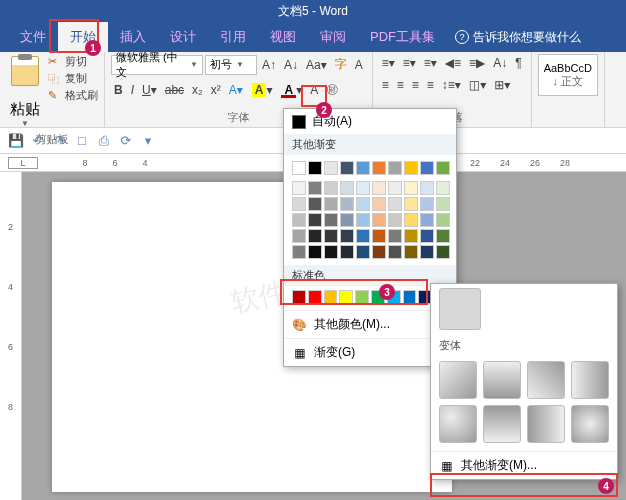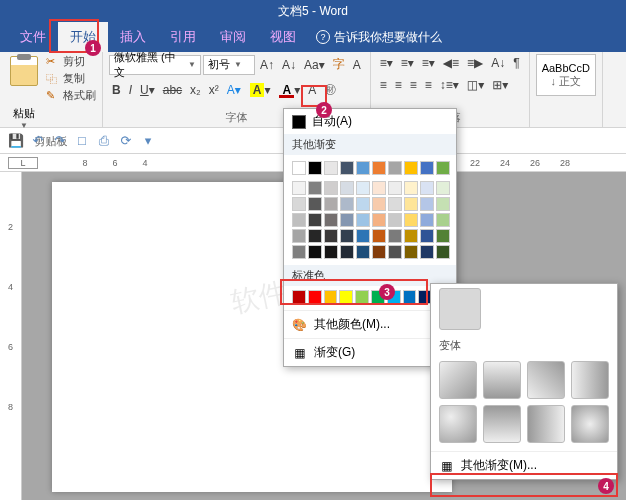--- a/index.html
+++ b/index.html
@@ -65,35 +65,37 @@
 <body>
 
 <div class="titlebar">
   <span>文档5 - Word</span>
 </div>
 
 <div class="tabs">
   <div class="tab">文件</div>
   <div class="tab active">开始</div>
   <div class="tab">插入</div>
+  <div class="tab">设计</div>
   <div class="tab">引用</div>
+  <div class="tab">视图</div>
   <div class="tab">审阅</div>
-  <div class="tab">视图</div>
+  <div class="tab">PDF工具集</div>
   <div class="tell-me">
     <span class="bulb">?</span>
     <span>告诉我你想要做什么</span>
   </div>
 </div>
 
 <div class="ribbon">
   <div class="group">
     <div class="group-body">
       <div class="paste-btn">
         <div class="paste-ico"></div>
-        <span style="font-size:11px;margin-top:20px">粘贴</span>
+        <span style="font-size:15px;margin-top:14px">粘贴</span>
         <span style="font-size:8px;color:#666">▼</span>
       </div>
       <div class="mini-list">
         <div>
             <span class="sci">✂</span>
             <span>剪切</span>
           </div>
         <div>
             <span class="sci">⿻</span>
             <span>复制</span>

